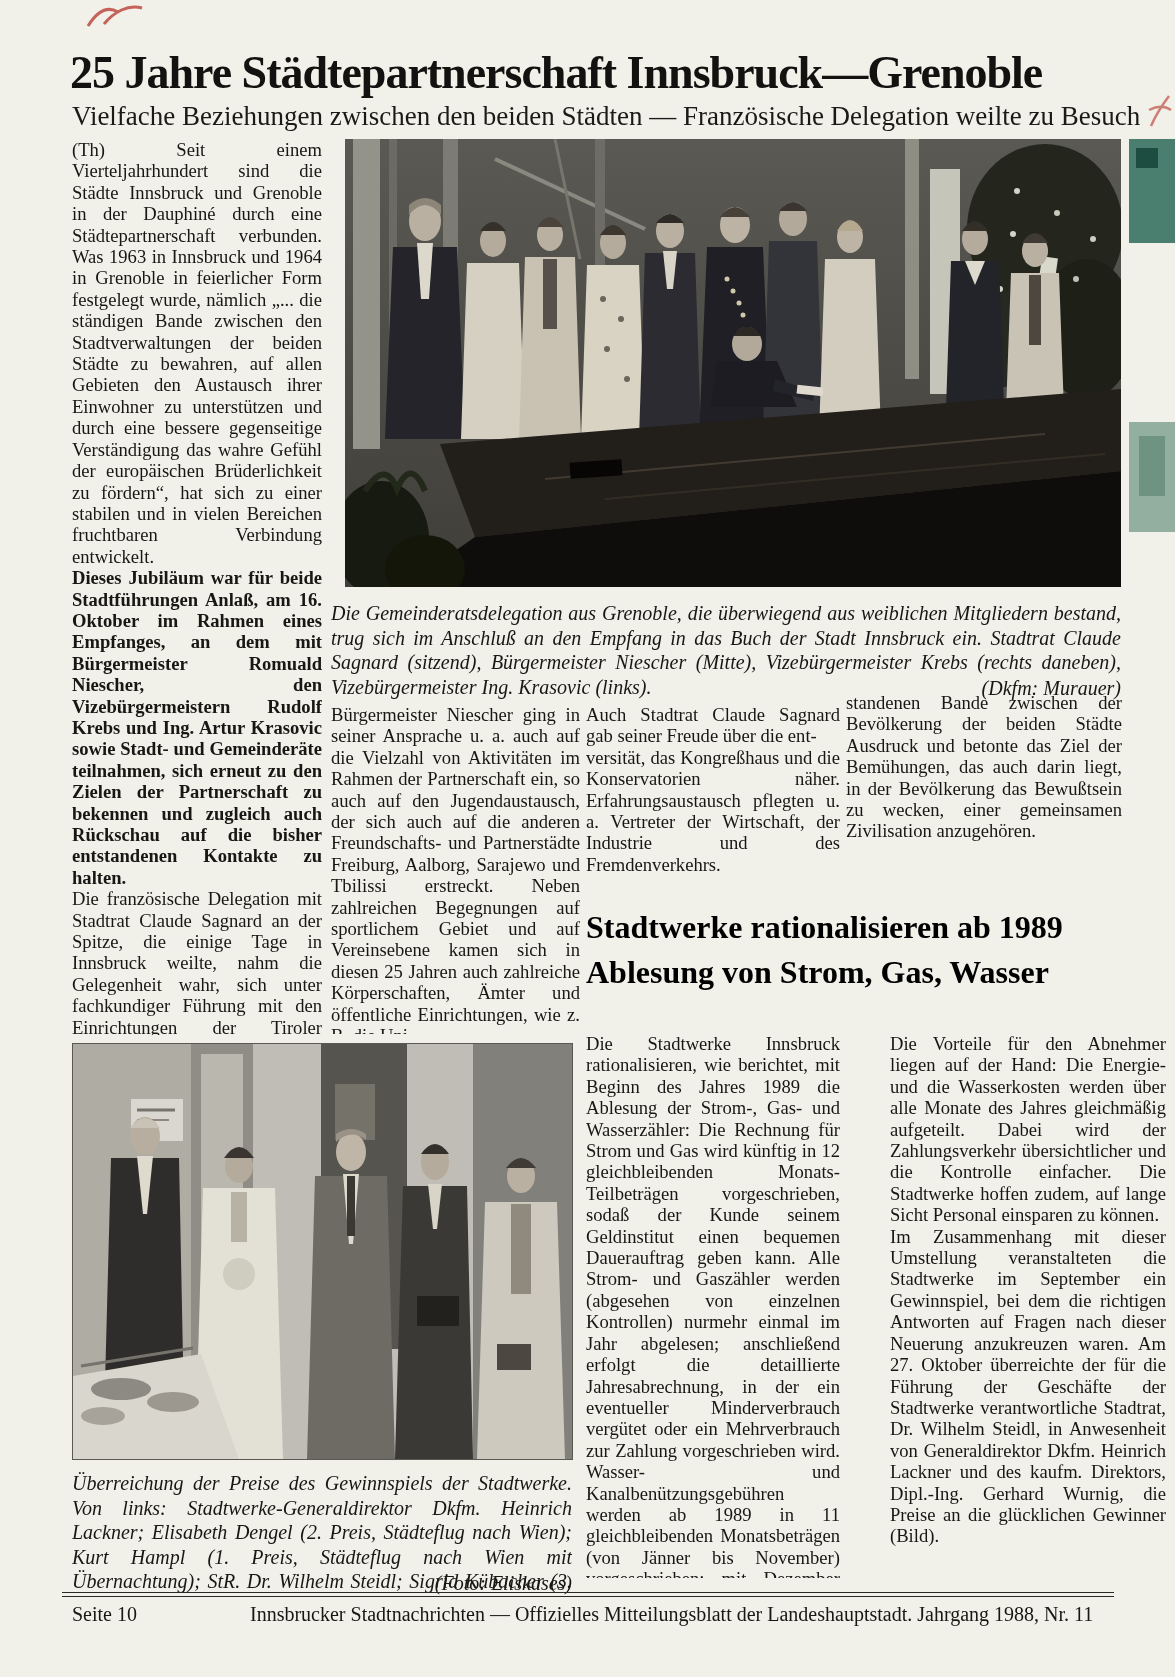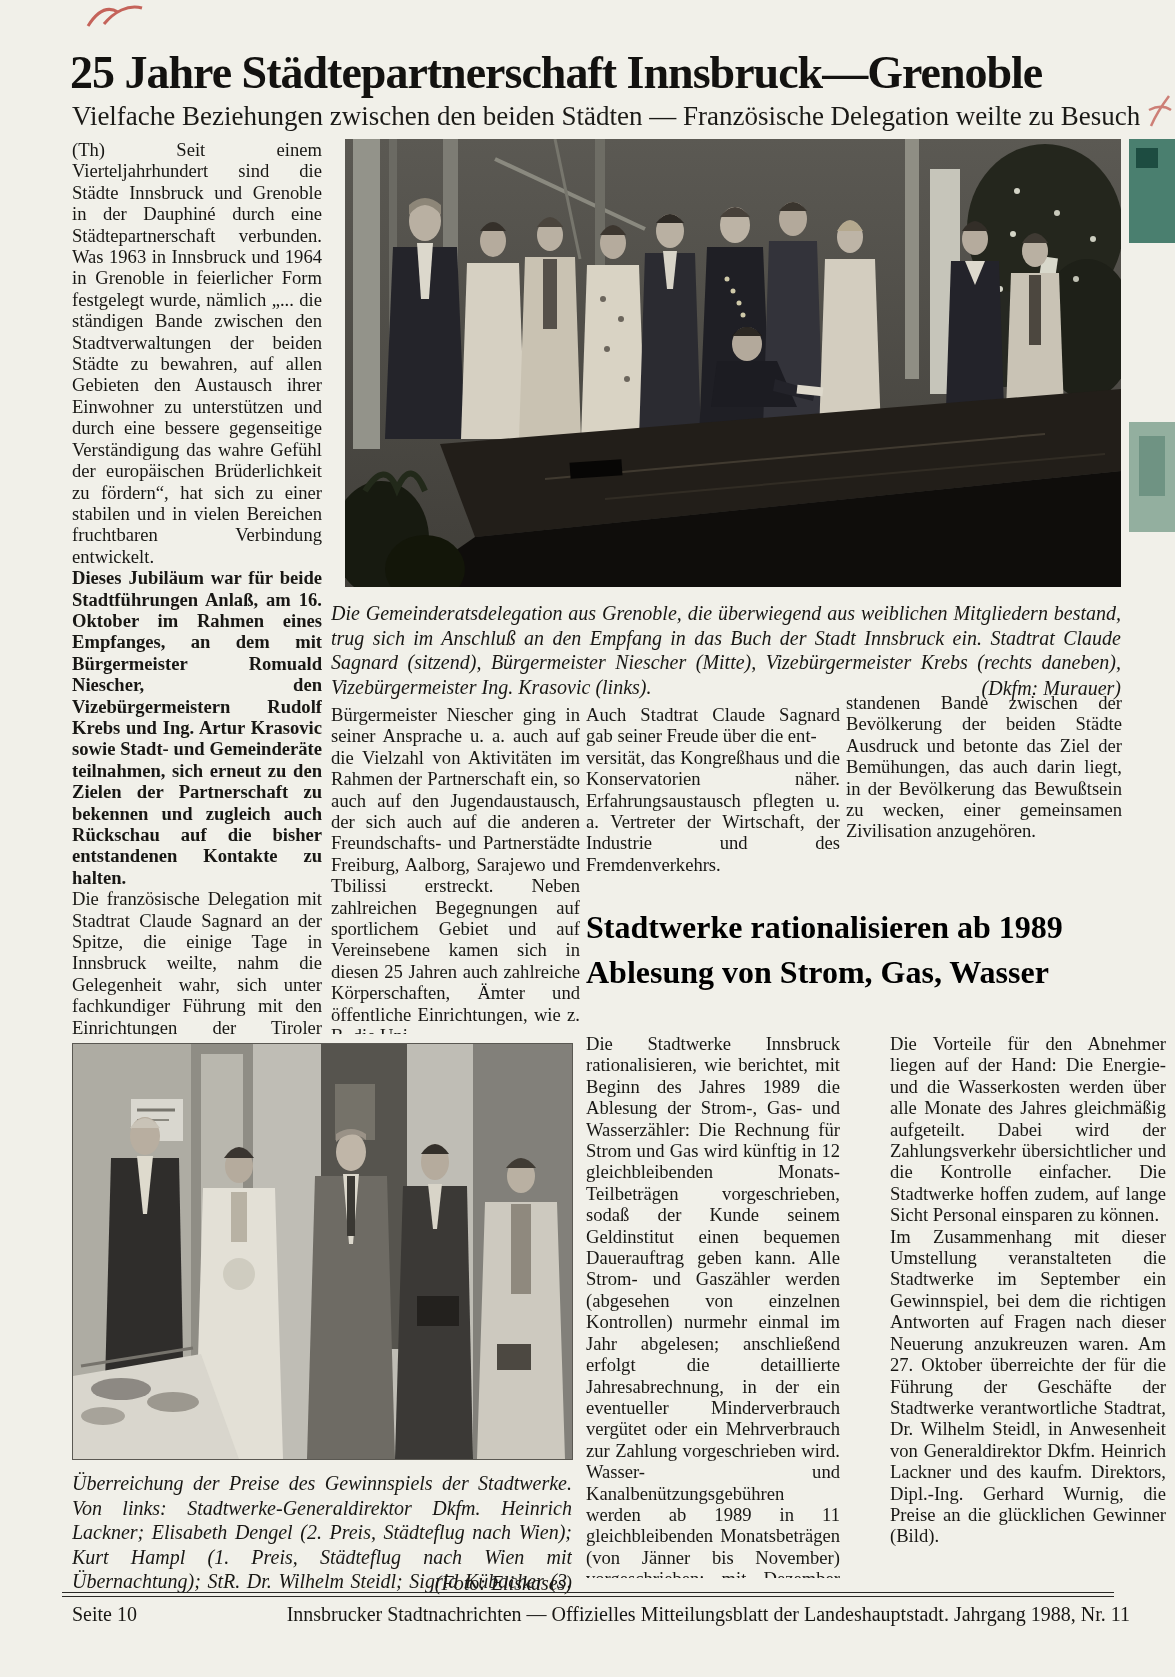--- a/index.html
+++ b/index.html
@@ -51,21 +51,21 @@
   }
   .subheadline2{
     left:586px;top:1000px;width:545px;
     font-size:22.5px;white-space:nowrap;
   }
   .footer-rule{
     left:62px;top:1592px;width:1052px;height:3px;
     border-top:1px solid #2a2926;border-bottom:1px solid #2a2926;
   }
   .footer-page{left:72px;top:1603px;font-size:20px;text-align:right;}
-  .footer-center{left:250px;top:1603px;width:880px;text-align:right;font-size:20px;white-space:nowrap;}
+  .footer-center{left:250px;top:1603px;width:880px;text-align:left;font-size:20px;white-space:nowrap;}
   .teal-block-a{right:0;top:139px;width:46px;height:104px;background:#4a7f6f;}
   .teal-block-a .inner{position:absolute;left:7px;top:9px;width:22px;height:20px;background:#1d4c41;}
   .teal-block-b{right:0;top:422px;width:46px;height:110px;background:#93af9f;}
   .teal-block-b .inner{position:absolute;left:10px;top:14px;width:26px;height:60px;background:#6f9383;}
 </style>
 </head>
 <body>
 
 <div class="page">
 

